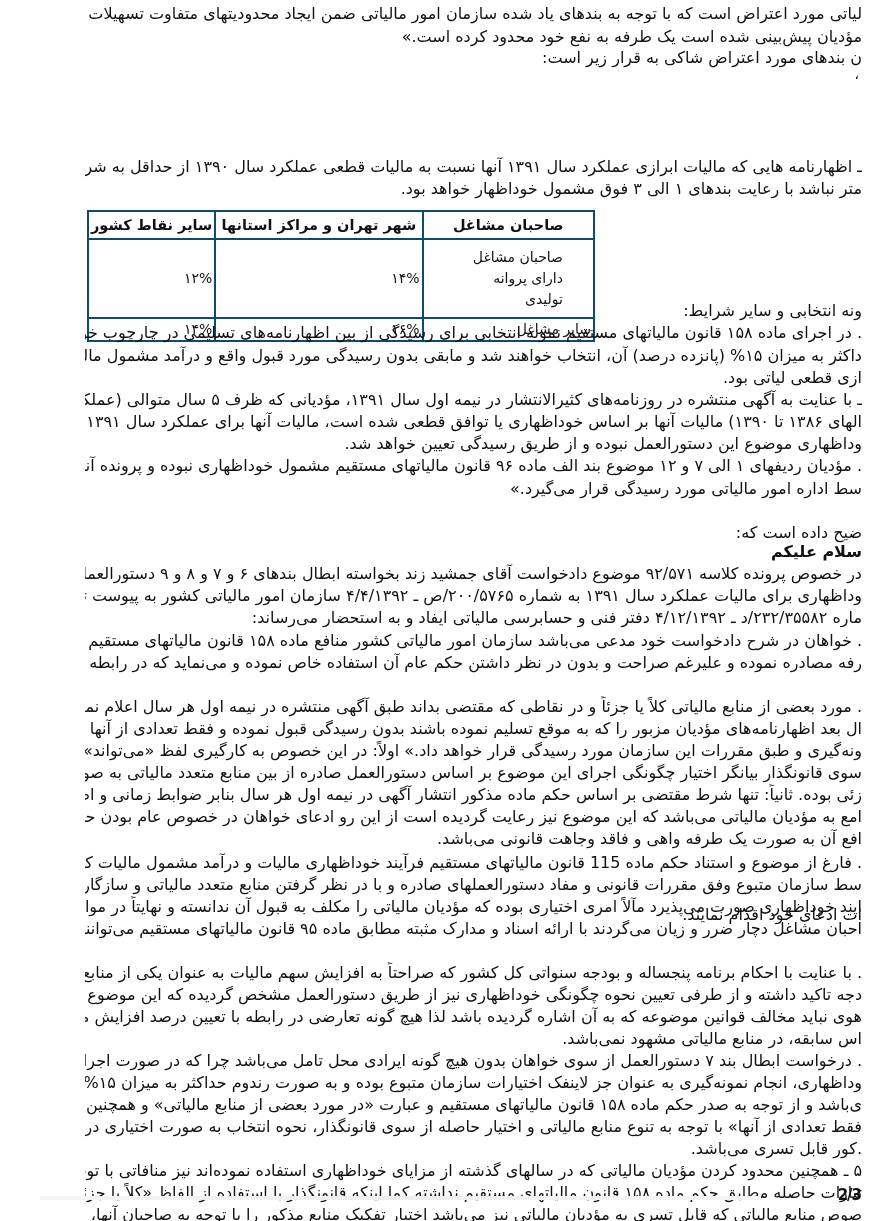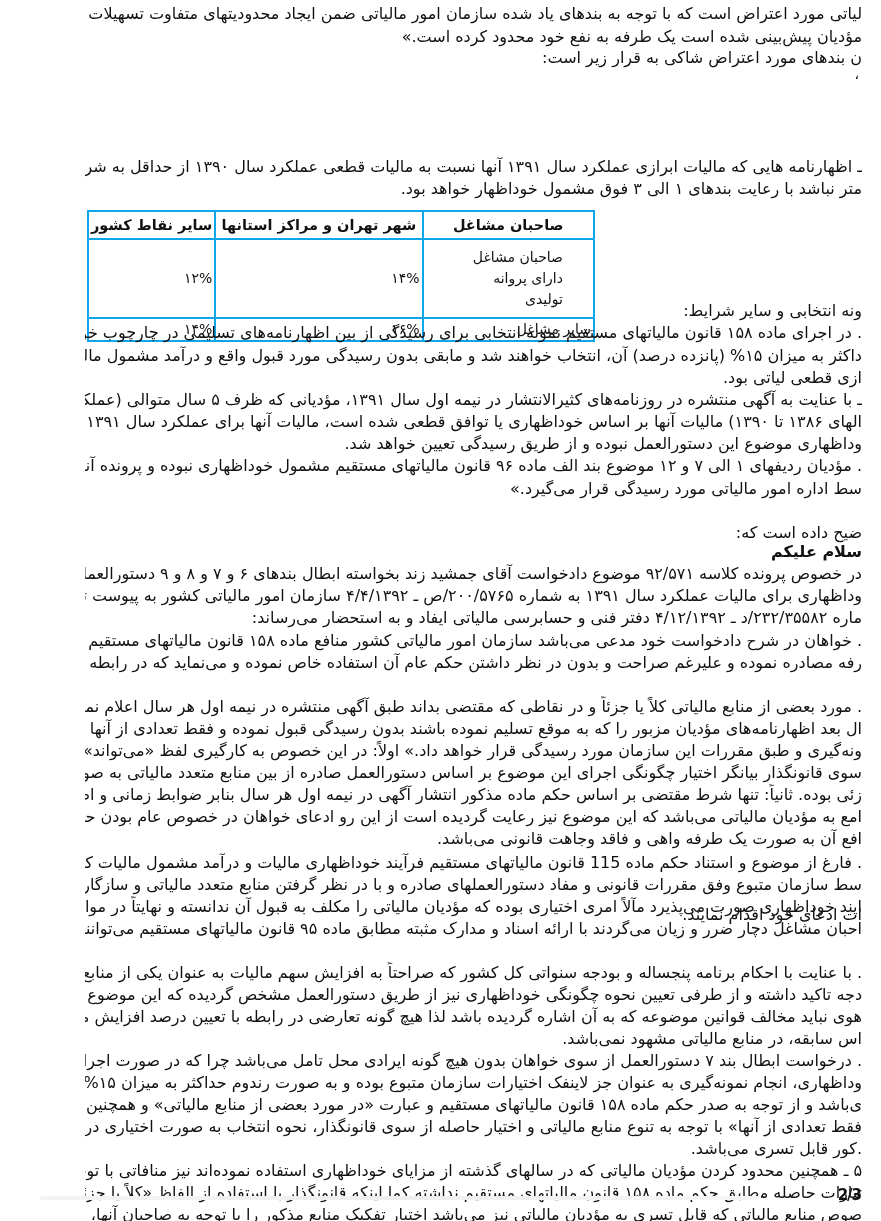--- a/index.html
+++ b/index.html
@@ -30,21 +30,21 @@
     .ln.short { text-align-last: right; }
     .ln.bold { font-weight: bold; }
     table.rates {
       position: absolute;
       left: 87px; top: 210px; width: 508px;
       border-collapse: collapse;
       direction: rtl;
       font-size: 14px;
     }
     table.rates td, table.rates th {
-      border: 2px solid #0ea5e9;
+      border: 2px solid #0c4a6e;
       padding: 0 2px;
       line-height: 21px;
     }
     table.rates th { font-weight: bold; font-size: 14.5px; height: 26px; white-space: nowrap; }
     table.rates td.first { width: 186px; }
     table.rates td.mid { width: 210px; }
     table.rates td.last { width: 106px; }
     .dot { position: absolute; right: 22px; font-size: 14px; }
     .pagenum {
       position: absolute; right: 20px; top: 1186px;

